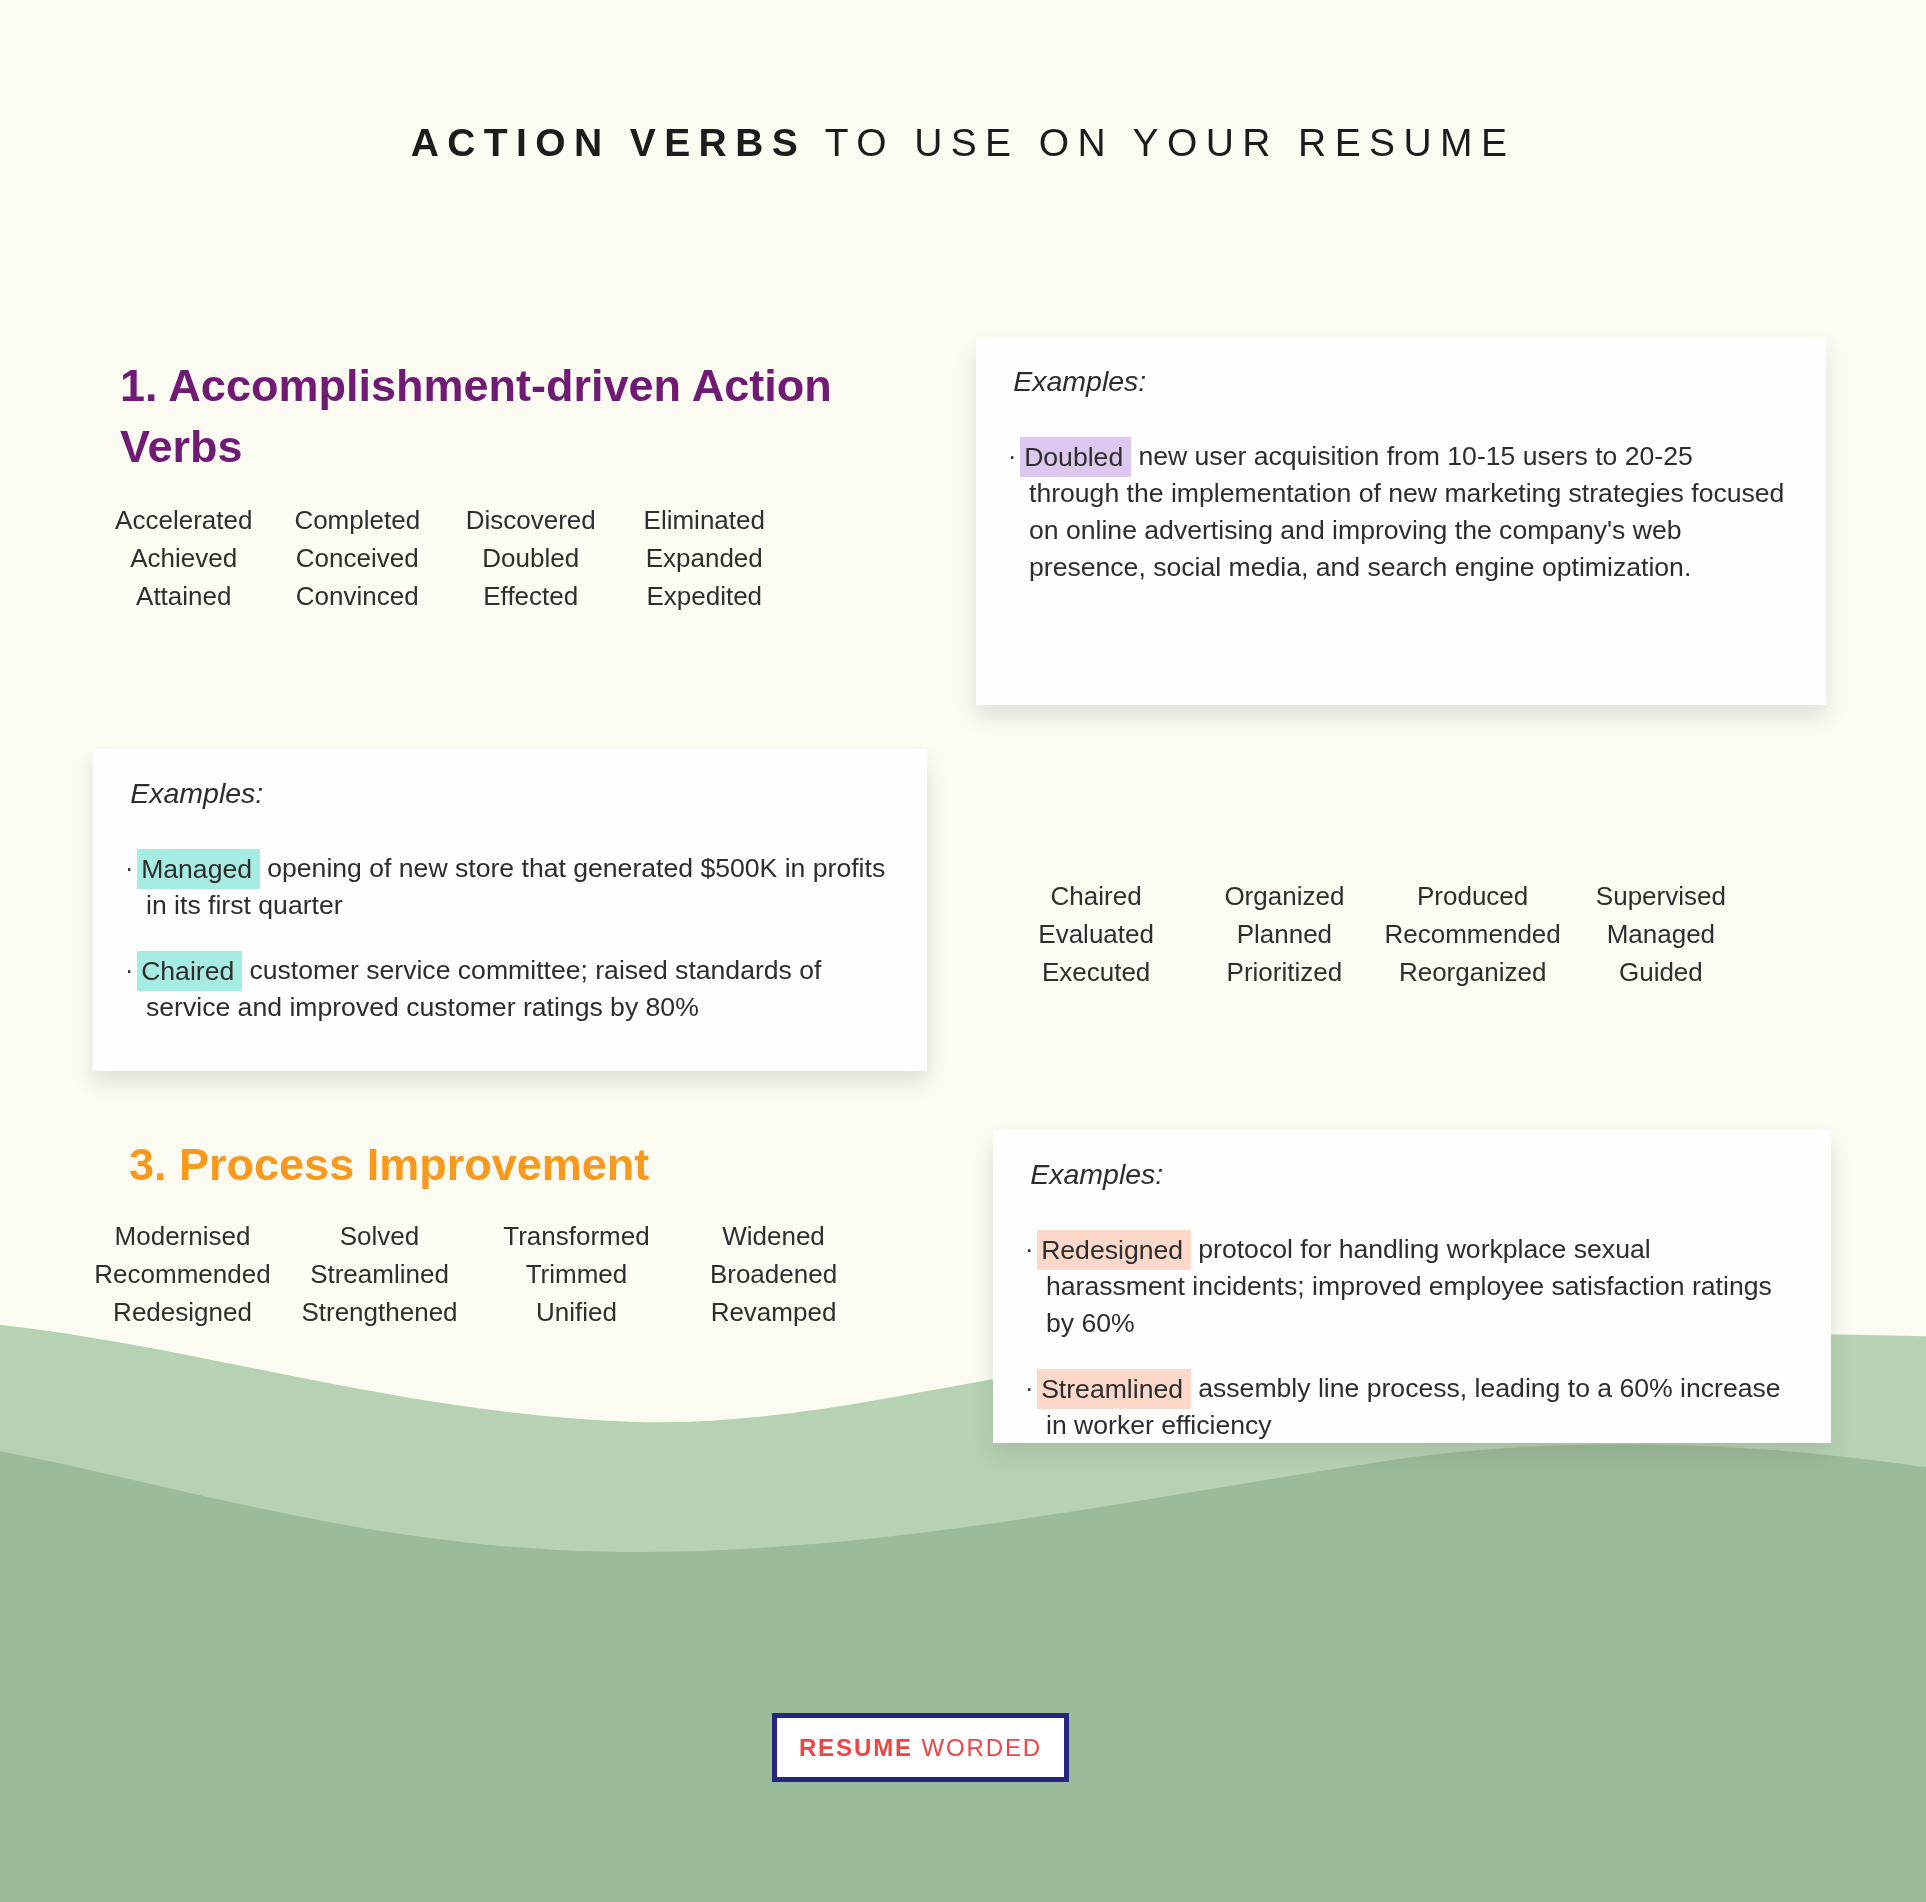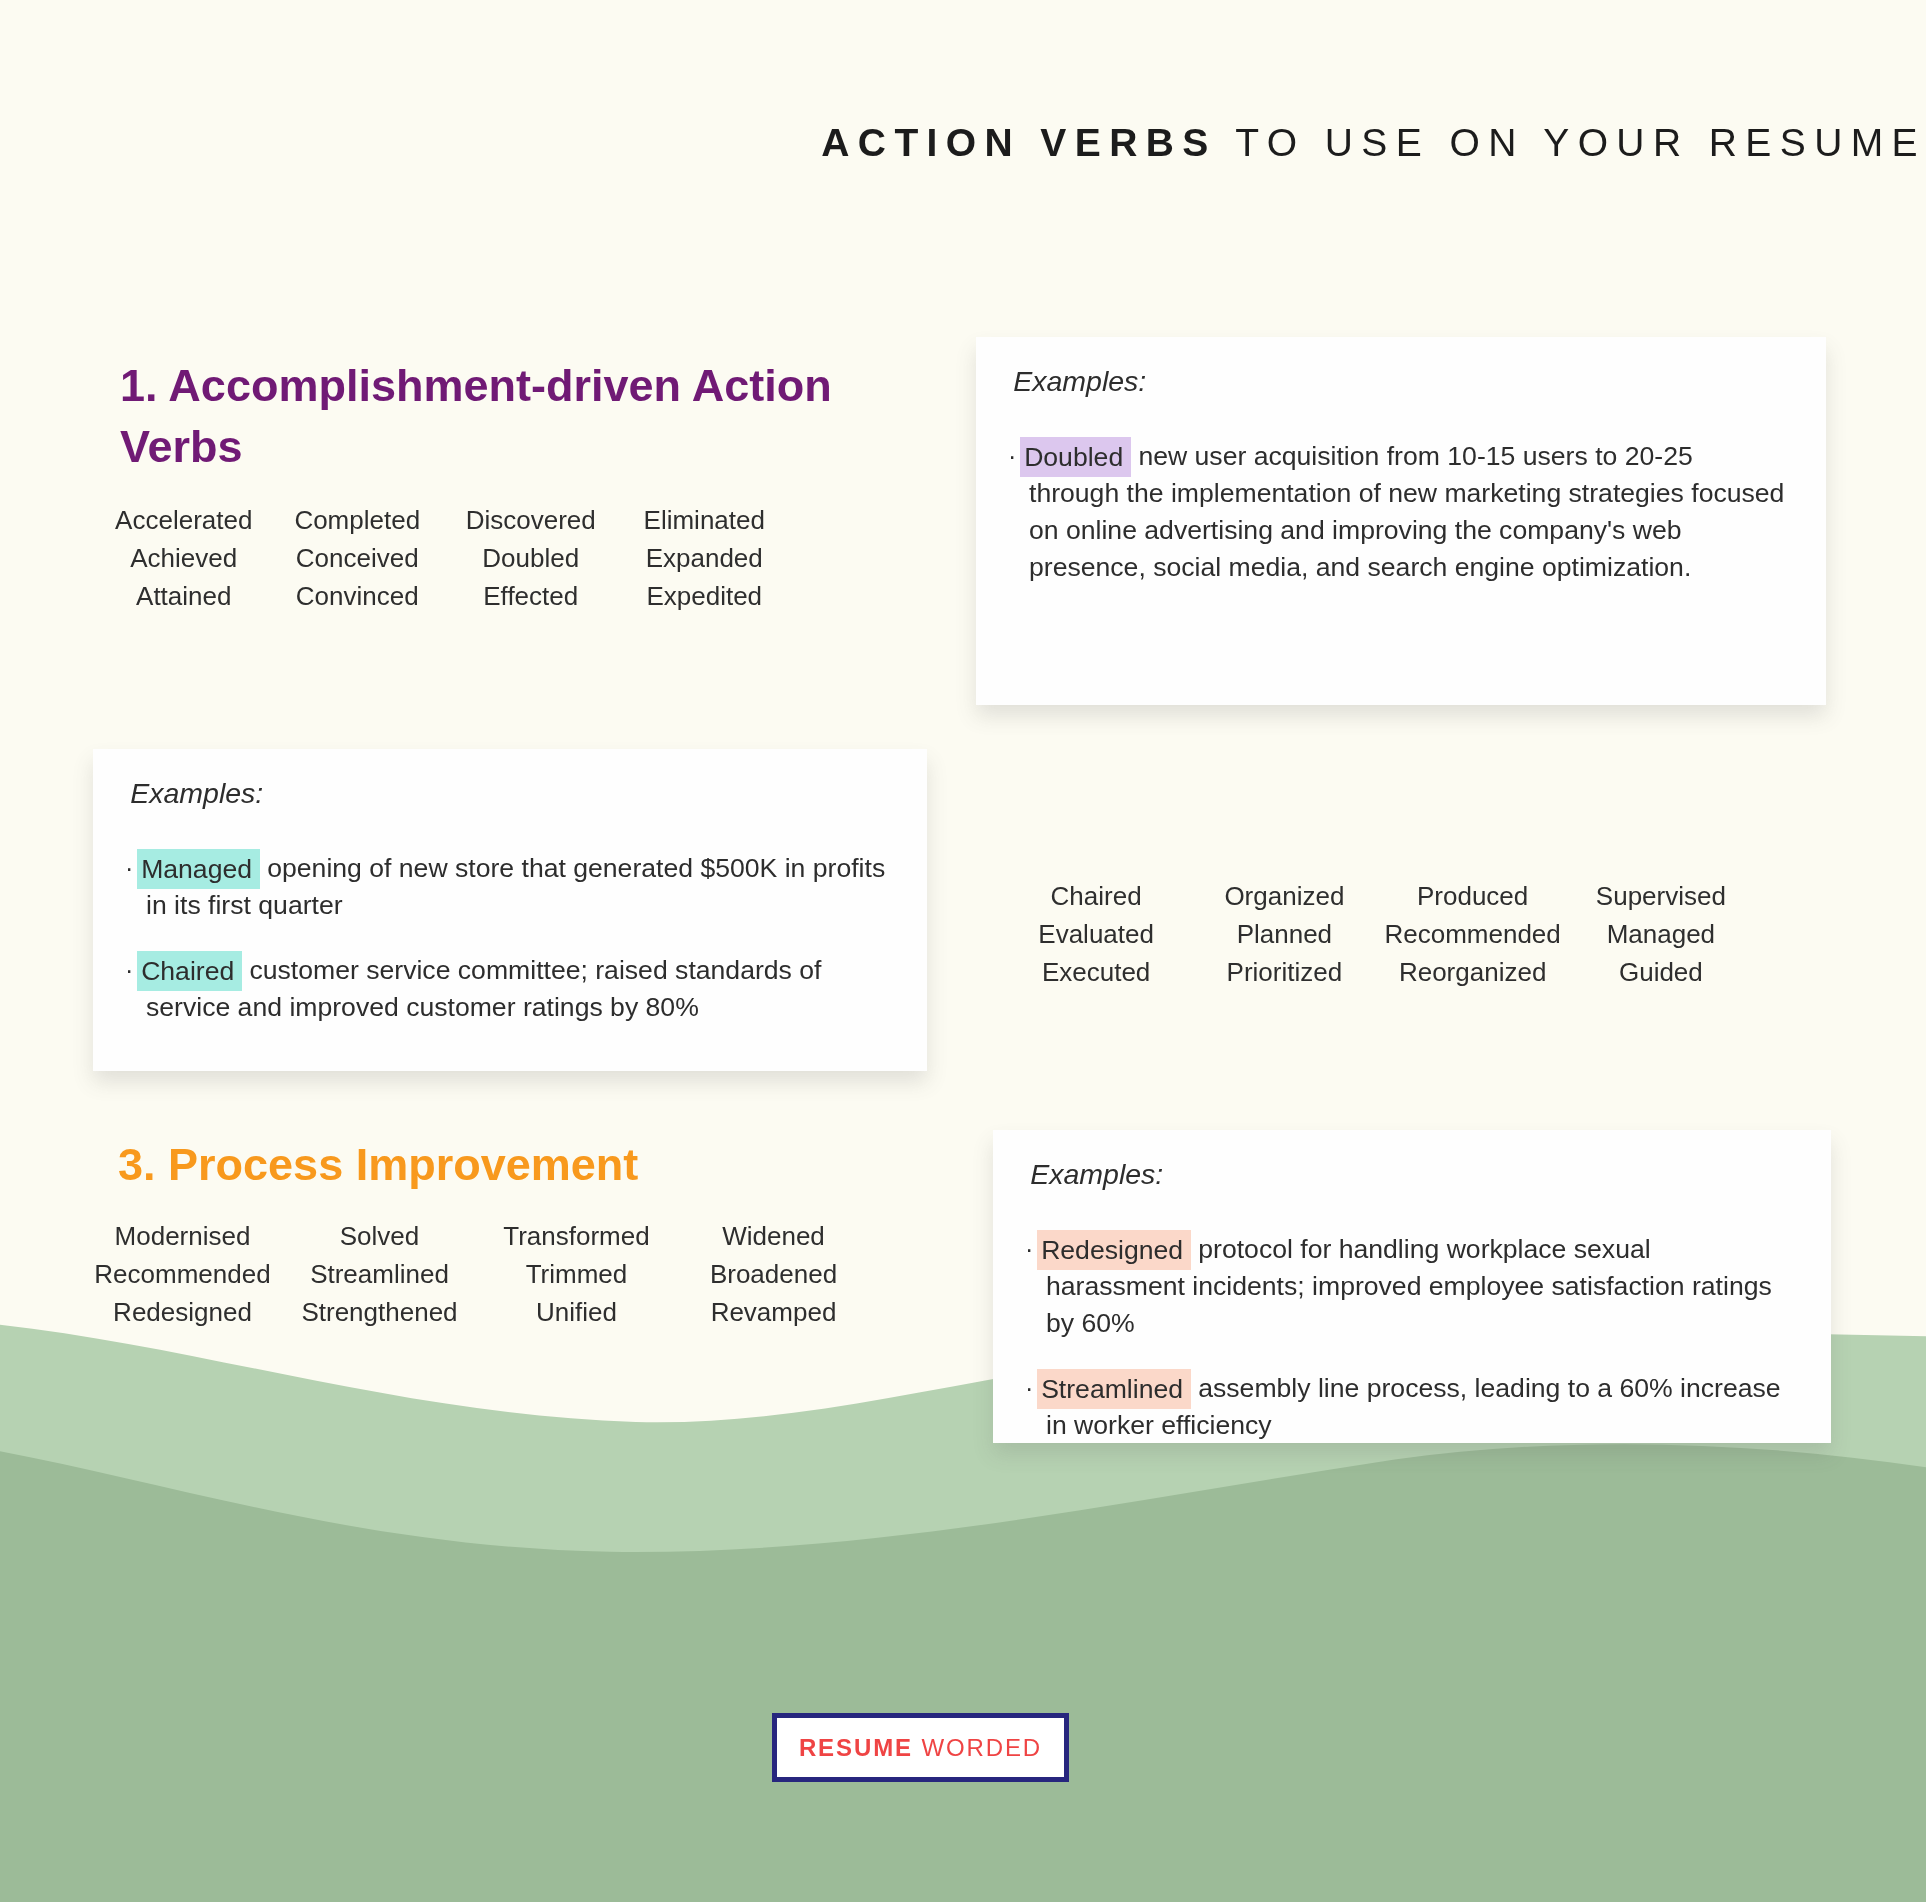--- a/index.html
+++ b/index.html
@@ -10,40 +10,40 @@
     overflow:hidden;
     font-family:"Liberation Sans", sans-serif;
     color:#2d2d2d;
   }
   .waves{position:absolute;left:0;top:0;width:1926px;height:1902px;z-index:1;}
   .content{position:absolute;left:0;top:0;width:100%;height:100%;z-index:2;}
 
   
   .title{
     position:absolute;left:0;right:0;top:122px;
-    text-align:right;
+    text-align:center;
     font-size:39px;line-height:1.1;
     letter-spacing:8.4px;
     color:#1c1c1c;
     white-space:nowrap;
   }
   .title .t-bold{font-weight:700;}
   .title .t-rest{font-weight:400;}
 
   
   .sec-heading{
     position:absolute;
     font-size:45px;font-weight:700;
     line-height:1.35;
     white-space:pre-line;
     margin:0;
   }
   .sec1-heading{left:120px;top:356px;width:746px;}
   .sec2-heading{left:1012px;top:799px;width:778px;}
-  .sec3-heading{left:118px;top:1135px;width:778px;}
+  .sec3-heading{left:129px;top:1135px;width:778px;}
 
   
   .verb-grid{
     position:absolute;
     display:grid;
     grid-template-columns:repeat(4,1fr);
     font-size:26px;
     line-height:38px;
     color:#2e2e2e;
   }

